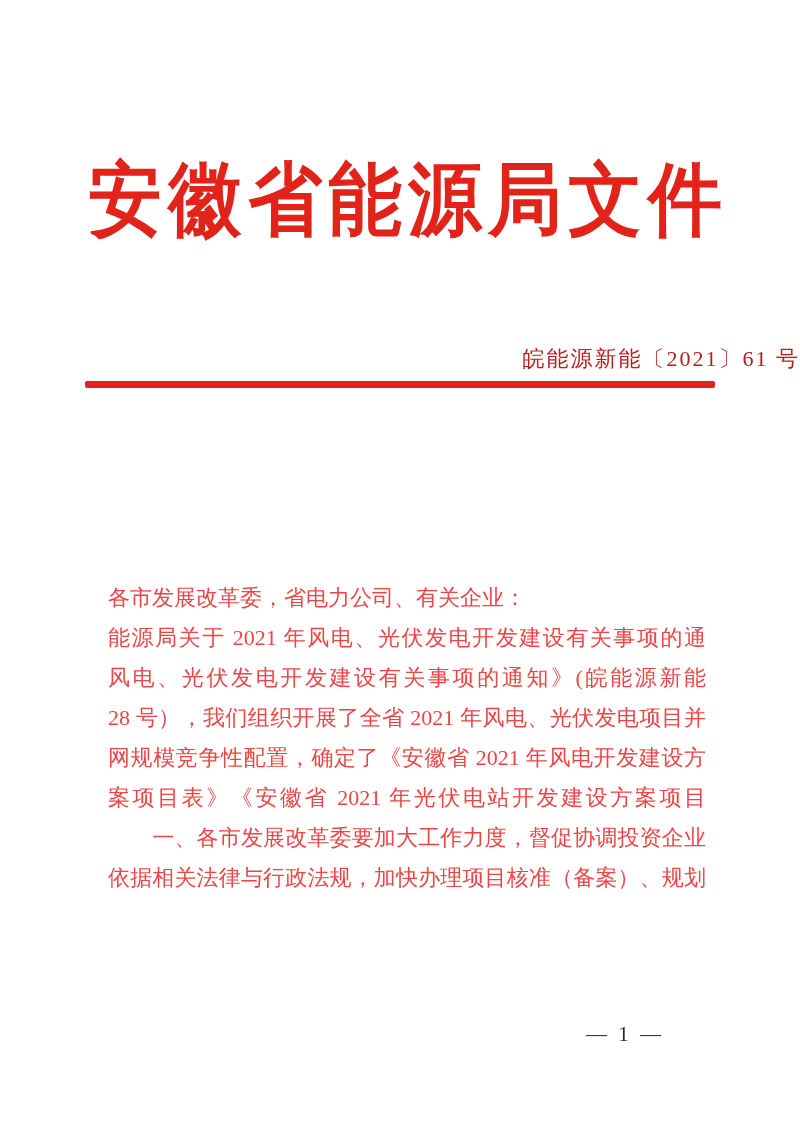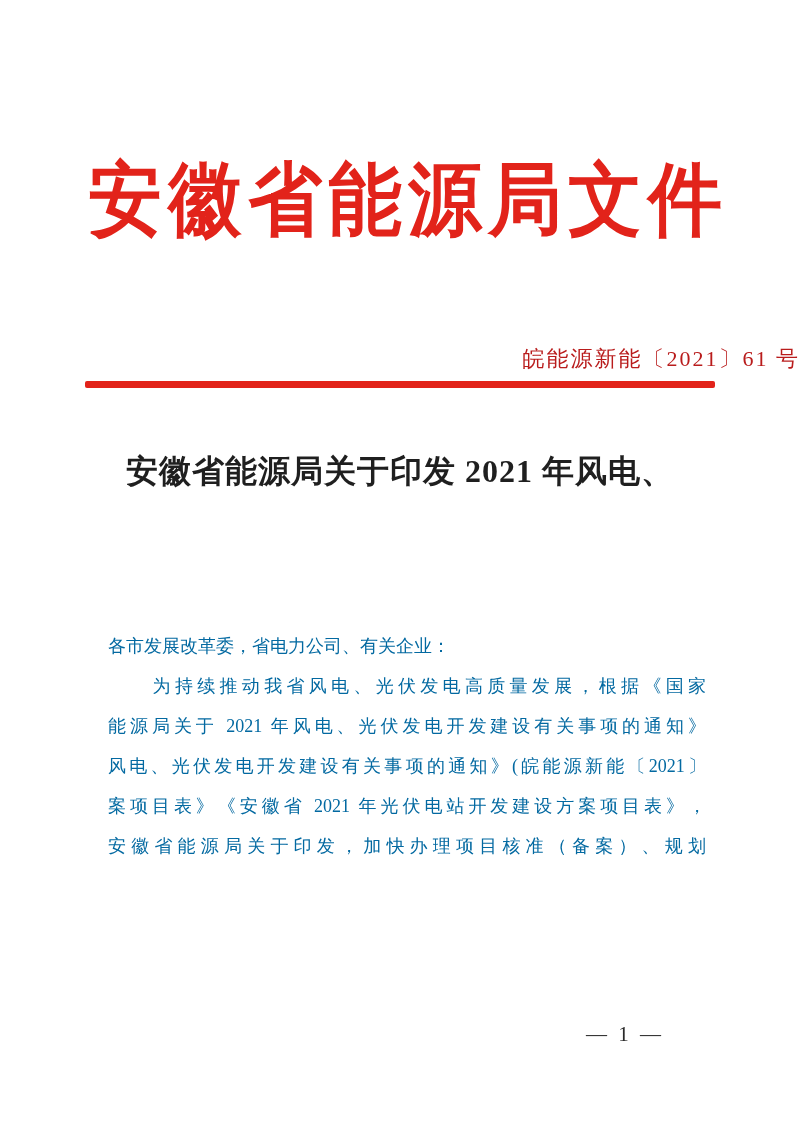--- a/index.html
+++ b/index.html
@@ -65,24 +65,23 @@
     color: #1f1f1f;
     line-height: 42px;
     letter-spacing: 1px;
   }
   
   .body-text {
     position: absolute;
     top: 578px;
     left: 108px;
     width: 598px;
-    font-size: 18px;
-    color: #0369a1;
+    font-size: 22px;
+    color: #ef4444;
     line-height: 40px;
-    margin-top: 48px;
   }
   .line {
     height: 40px;
     white-space: nowrap;
     text-align: left;
   }
   .line.fill {
     white-space: normal;
     text-align: justify;
     text-align-last: justify;
@@ -115,27 +114,28 @@
     <span>局</span>
     <span>文</span>
     <span>件</span>
   </div>
 
   <div class="doc-number">皖能源新能〔2021〕61 号</div>
 
   <div class="red-rule"></div>
 
   <div class="doc-title">
-    <div>安徽省能源局关于印发 2021 年风电、</div>
   </div>
 
   <div class="body-text">
     <div class="line">各市发展改革委，省电力公司、有关企业：</div>
-    <div class="line fill">　　为持续推动我省风电、光伏发电高质量发展，根据《国家</div>
     <div class="line fill">能源局关于 2021 年风电、光伏发电开发建设有关事项的通知》</div>
     <div class="line fill">风电、光伏发电开发建设有关事项的通知》(皖能源新能〔2021〕</div>
+    <div class="line fill">28 号），我们组织开展了全省 2021 年风电、光伏发电项目并</div>
+    <div class="line fill">网规模竞争性配置，确定了《安徽省 2021 年风电开发建设方</div>
     <div class="line fill">案项目表》《安徽省 2021 年光伏电站开发建设方案项目表》，</div>
-    <div class="line fill">安徽省能源局关于印发，加快办理项目核准（备案）、规划</div>
+    <div class="line fill">　　一、各市发展改革委要加大工作力度，督促协调投资企业</div>
+    <div class="line fill">依据相关法律与行政法规，加快办理项目核准（备案）、规划</div>
   </div>
 
   <div class="page-number">— 1 —</div>
 
 </div>
 
 </body></html>

